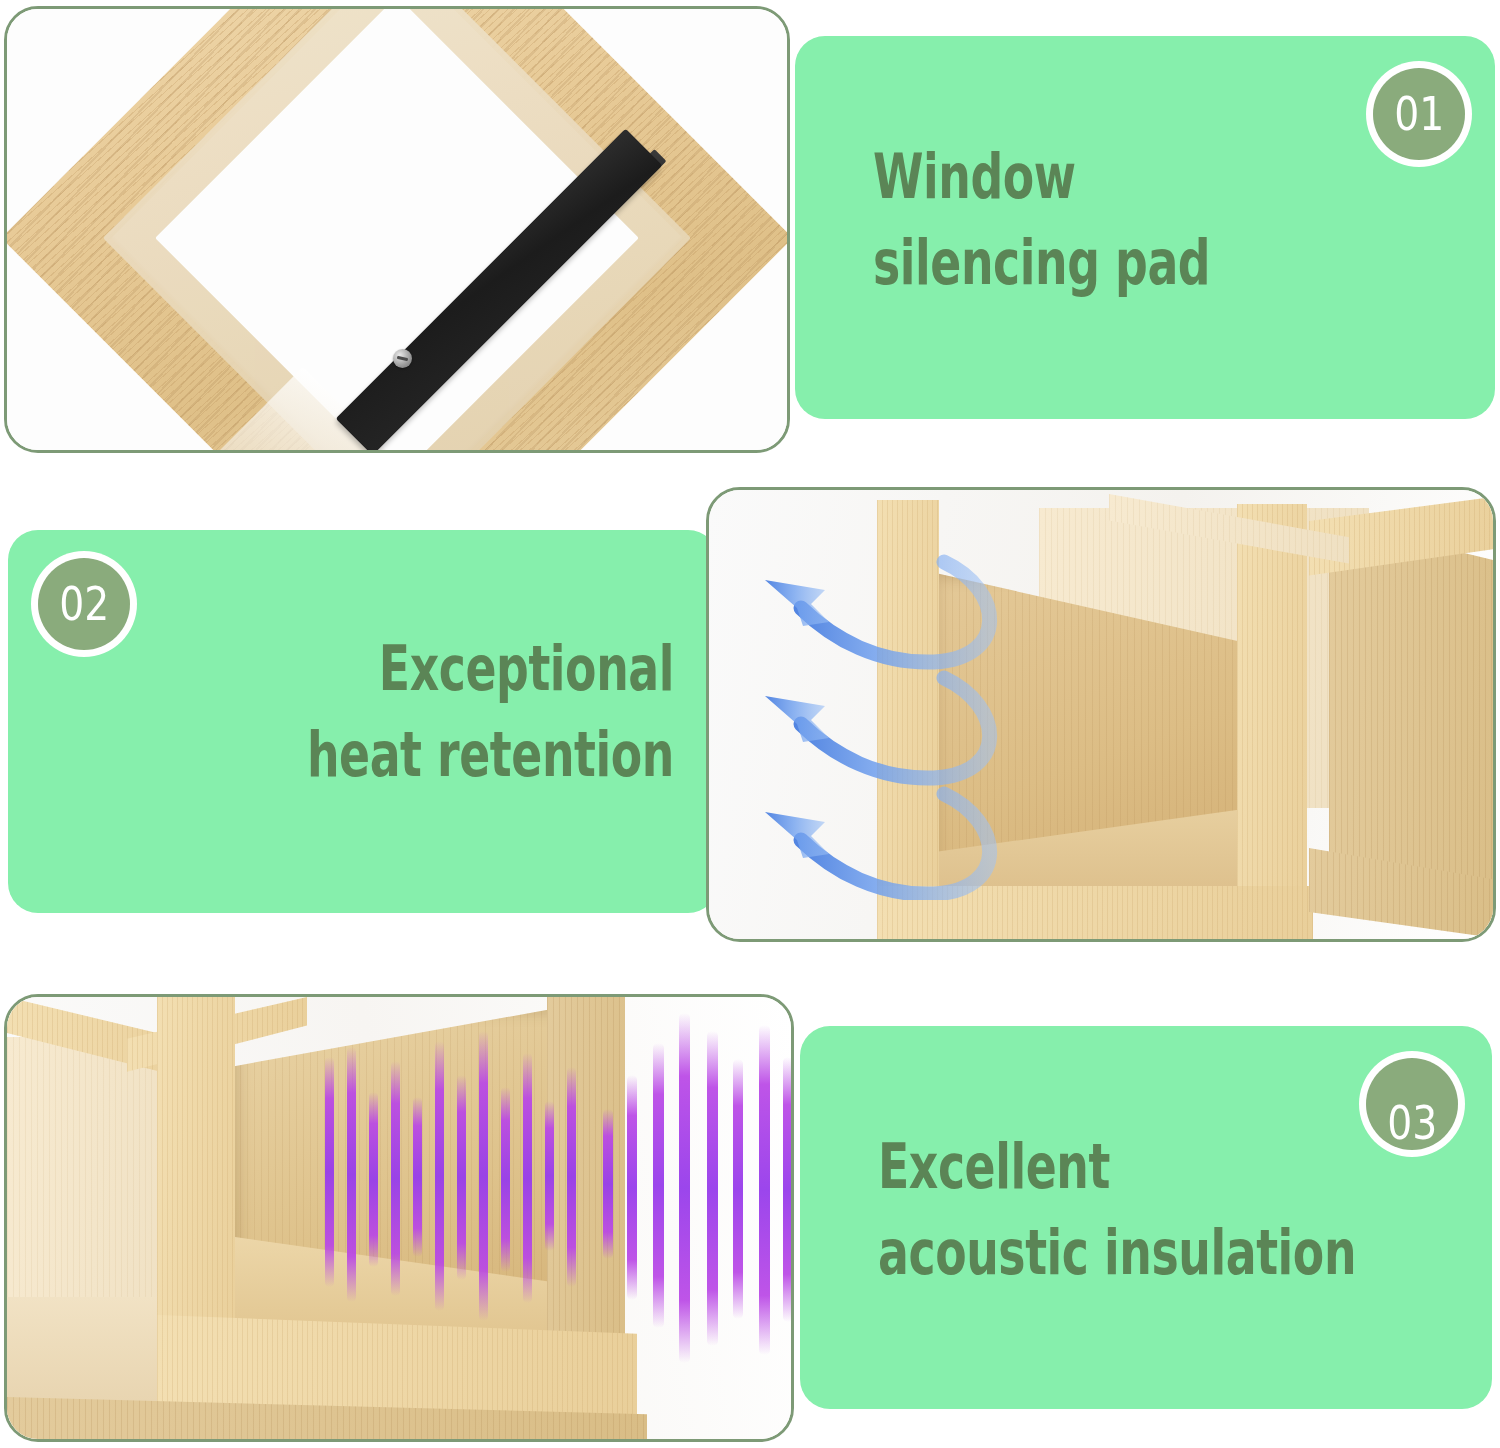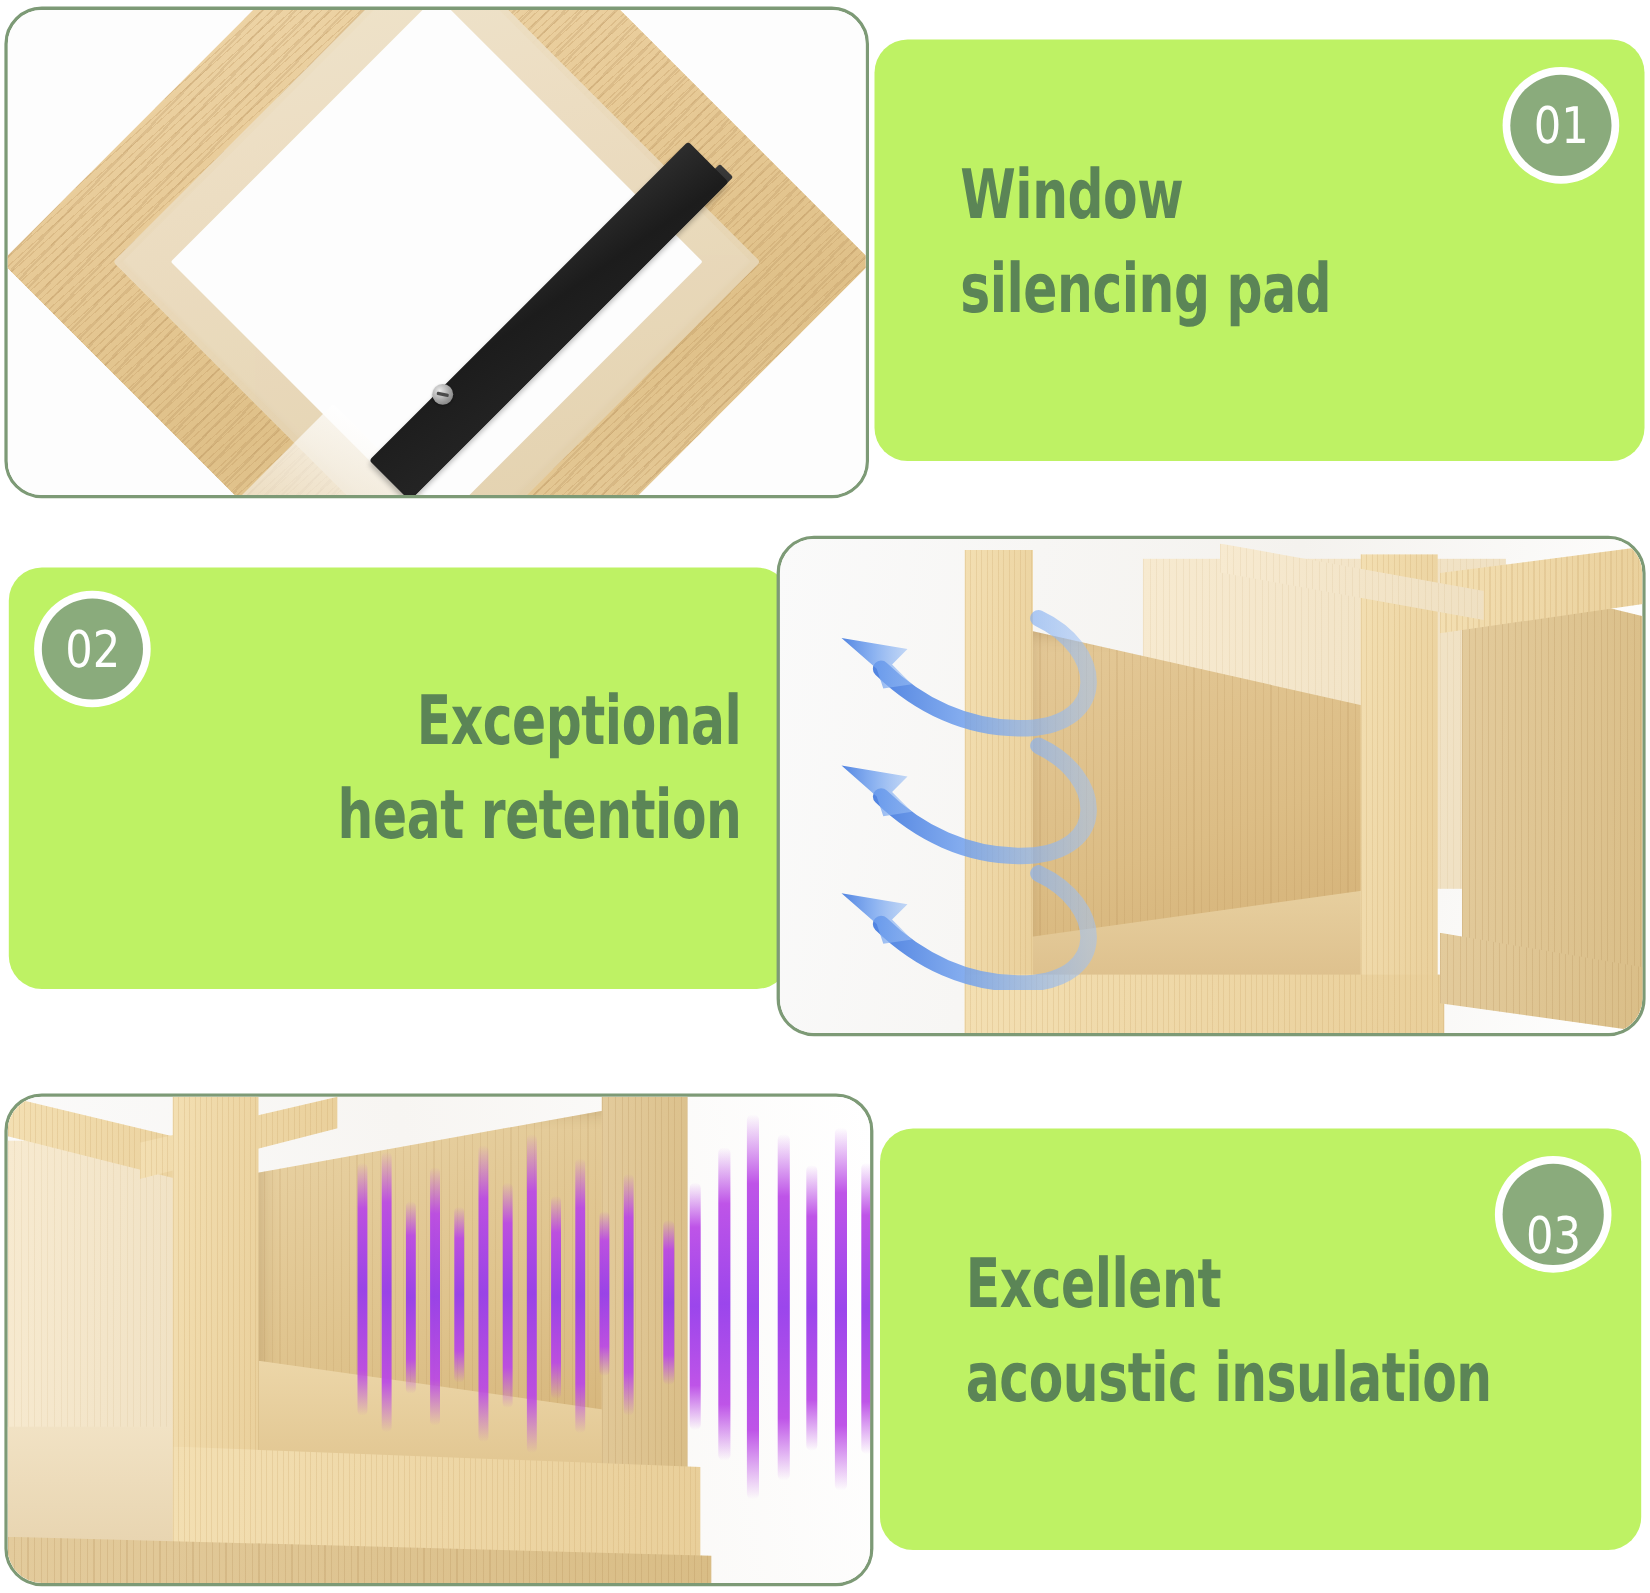--- a/index.html
+++ b/index.html
@@ -31,21 +31,21 @@
   }
   .photo-inner {
     position: absolute;
     inset: 0;
     overflow: hidden;
   }
 
   
   .text-card {
     position: absolute;
-    background: #bef264;
+    background: #86efac;
     border-radius: 30px;
     box-sizing: border-box;
   }
 
   .headline {
     position: absolute;
     color: #5b8556;
     font-family: "Liberation Sans Narrow", "DejaVu Sans Condensed", "Liberation Sans", sans-serif;
     font-weight: bold;
     font-size: 62px;
@@ -225,21 +225,21 @@
   <div class="text-card" style="left:795px; top:36px; width:700px; height:383px;">
     <div class="badge" style="right:30px; top:32px;">
       <span>01</span>
     </div>
     <div class="headline left" style="left:78px; top:98px; width:820px;"><span>Window</span><br><span>silencing pad</span></div>
   </div>
 </div>
 
 <div class="panel">
 
-  <div class="text-card" style="left:8px; top:516px; width:710px; height:383px;padding-left:12px;">
+  <div class="text-card" style="left:8px; top:530px; width:710px; height:383px;padding-left:12px;">
     <div class="badge" style="left:30px; top:28px;">
       <span>02</span>
     </div>
     <div class="headline right" style="right:44px; top:96px; width:820px;"><span>Exceptional</span><br><span>heat retention</span></div>
   </div>
 
   <div class="photo-card" id="photo2" style="left:706px; top:487px; width:790px; height:455px;">
     <div class="photo-inner">
       <div class="bg"></div>
 

